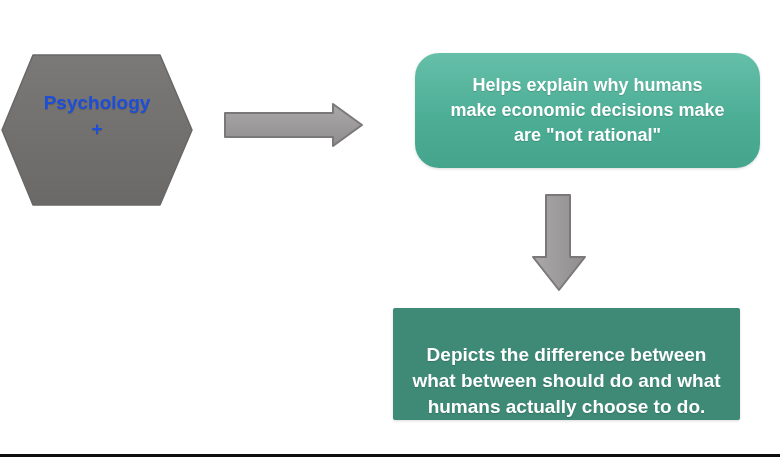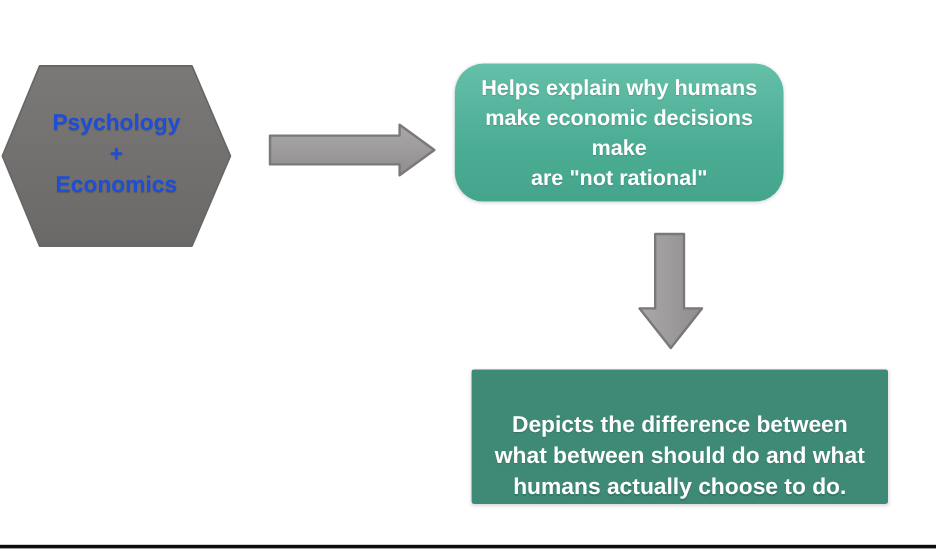--- a/index.html
+++ b/index.html
@@ -30,23 +30,23 @@
     position: absolute;
     display: flex;
     flex-direction: column;
     justify-content: center;
     text-align: center;
     color: #ffffff;
     font-weight: bold;
     text-shadow: 0 1px 1px rgba(0,0,0,0.16);
   }
   .box1 {
-    left: 379px;
+    left: 415px;
     top: 53px;
-    width: 274px;
+    width: 345px;
     height: 115px;
     border-radius: 24px;
     background: linear-gradient(180deg, #65bfa9 0%, #4dae96 55%, #44a58c 100%);
     font-size: 18px;
     line-height: 25px;
     box-shadow: 0 1px 3px rgba(0,0,0,0.15);
   }
   .box2 {
     left: 393px;
     top: 308px;
@@ -93,21 +93,20 @@
     <polygon points="2,130 33,55 160,55 192,130 160,205 33,205" fill="url(#gHex)" stroke="#696666" stroke-width="1.5" stroke-linejoin="round"></polygon>
 
     <polygon points="225,113 333,113 333,104 362,125 333,146 333,137 225,137" fill="url(#gArrowV)" stroke="#7a7878" stroke-width="2" stroke-linejoin="round"></polygon>
 
     <polygon points="546,195 570,195 570,257 585,257 559,290 533,257 546,257" fill="url(#gArrowH)" stroke="#7a7878" stroke-width="2" stroke-linejoin="round"></polygon>
   </svg>
 
   <div class="hex-label">
     <div>Psychology</div>
     <div>+</div>
-    <div>Economics</div>
   </div>
 
   <div class="box box1">
     <div>Helps explain why humans</div>
     <div>make economic decisions make</div>
     <div>are "not rational"</div>
   </div>
 
   <div class="box box2">
     <div>Depicts the difference between</div>

